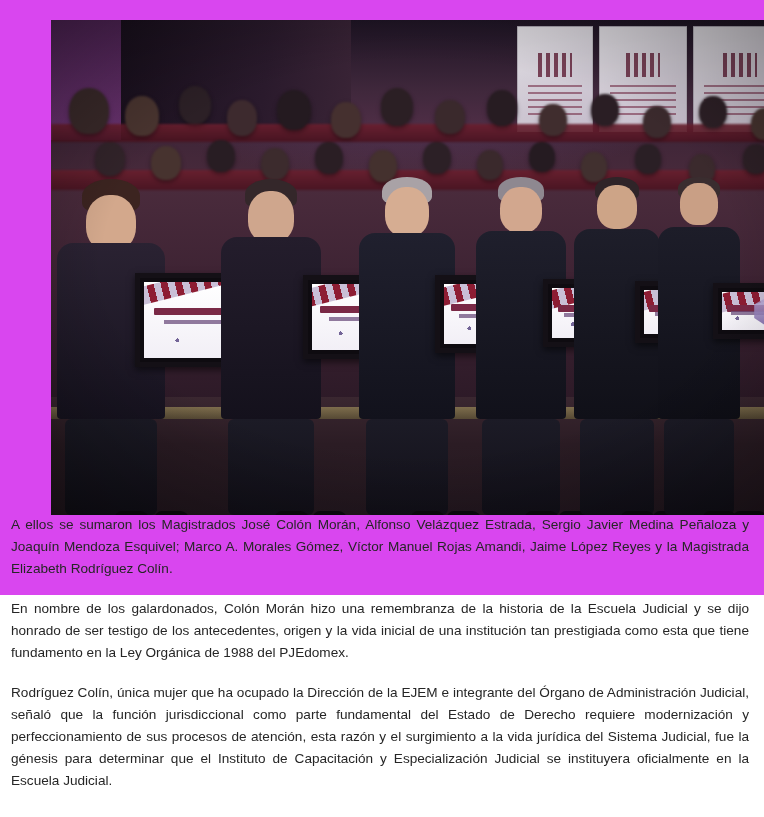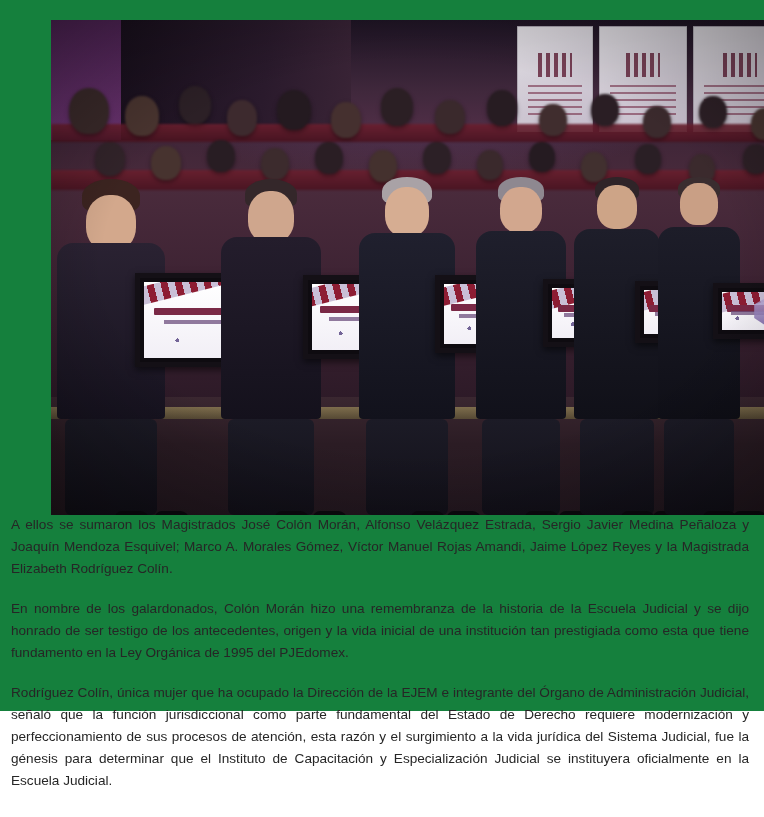--- a/index.html
+++ b/index.html
@@ -9,23 +9,23 @@
   }
   body {
     width: 764px;
     height: 817px;
     font-family: "Liberation Sans", sans-serif;
     color: #222222;
     overflow: hidden;
   }
   .page {
     width: 764px;
-    height: 711px;
+    height: 595px;
     position: relative;
-    background: #15803d;
+    background: #d946ef;
   }
   .figure {
     position: absolute;
     left: 11px;
     top: 4px;
     width: 738px;
     height: 495px;
     overflow: hidden;
     background: #1a1020;
   }
@@ -401,17 +401,17 @@
           </div>
         </div>
       </div>
 
       <div class="vignette"></div>
     </div>
   </figure>
 
   <div class="article">
     <p>A ellos se sumaron los Magistrados José Colón Morán, Alfonso Velázquez Estrada, Sergio Javier Medina Peñaloza y Joaquín Mendoza Esquivel; Marco A. Morales Gómez, Víctor Manuel Rojas Amandi, Jaime López Reyes y la Magistrada Elizabeth Rodríguez Colín.</p>
-    <p>En nombre de los galardonados, Colón Morán hizo una remembranza de la historia de la Escuela Judicial y se dijo honrado de ser testigo de los antecedentes, origen y la vida inicial de una institución tan prestigiada como esta que tiene fundamento en la Ley Orgánica de 1995 del PJEdomex.</p>
+    <p>En nombre de los galardonados, Colón Morán hizo una remembranza de la historia de la Escuela Judicial y se dijo honrado de ser testigo de los antecedentes, origen y la vida inicial de una institución tan prestigiada como esta que tiene fundamento en la Ley Orgánica de 1988 del PJEdomex.</p>
     <p>Rodríguez Colín, única mujer que ha ocupado la Dirección de la EJEM e integrante del Órgano de Administración Judicial, señaló que la función jurisdiccional como parte fundamental del Estado de Derecho requiere modernización y perfeccionamiento de sus procesos de atención, esta razón y el surgimiento a la vida jurídica del Sistema Judicial, fue la génesis para determinar que el Instituto de Capacitación y Especialización Judicial se instituyera oficialmente en la Escuela Judicial.</p>
   </div>
 
 </div>
 
 </body></html>

